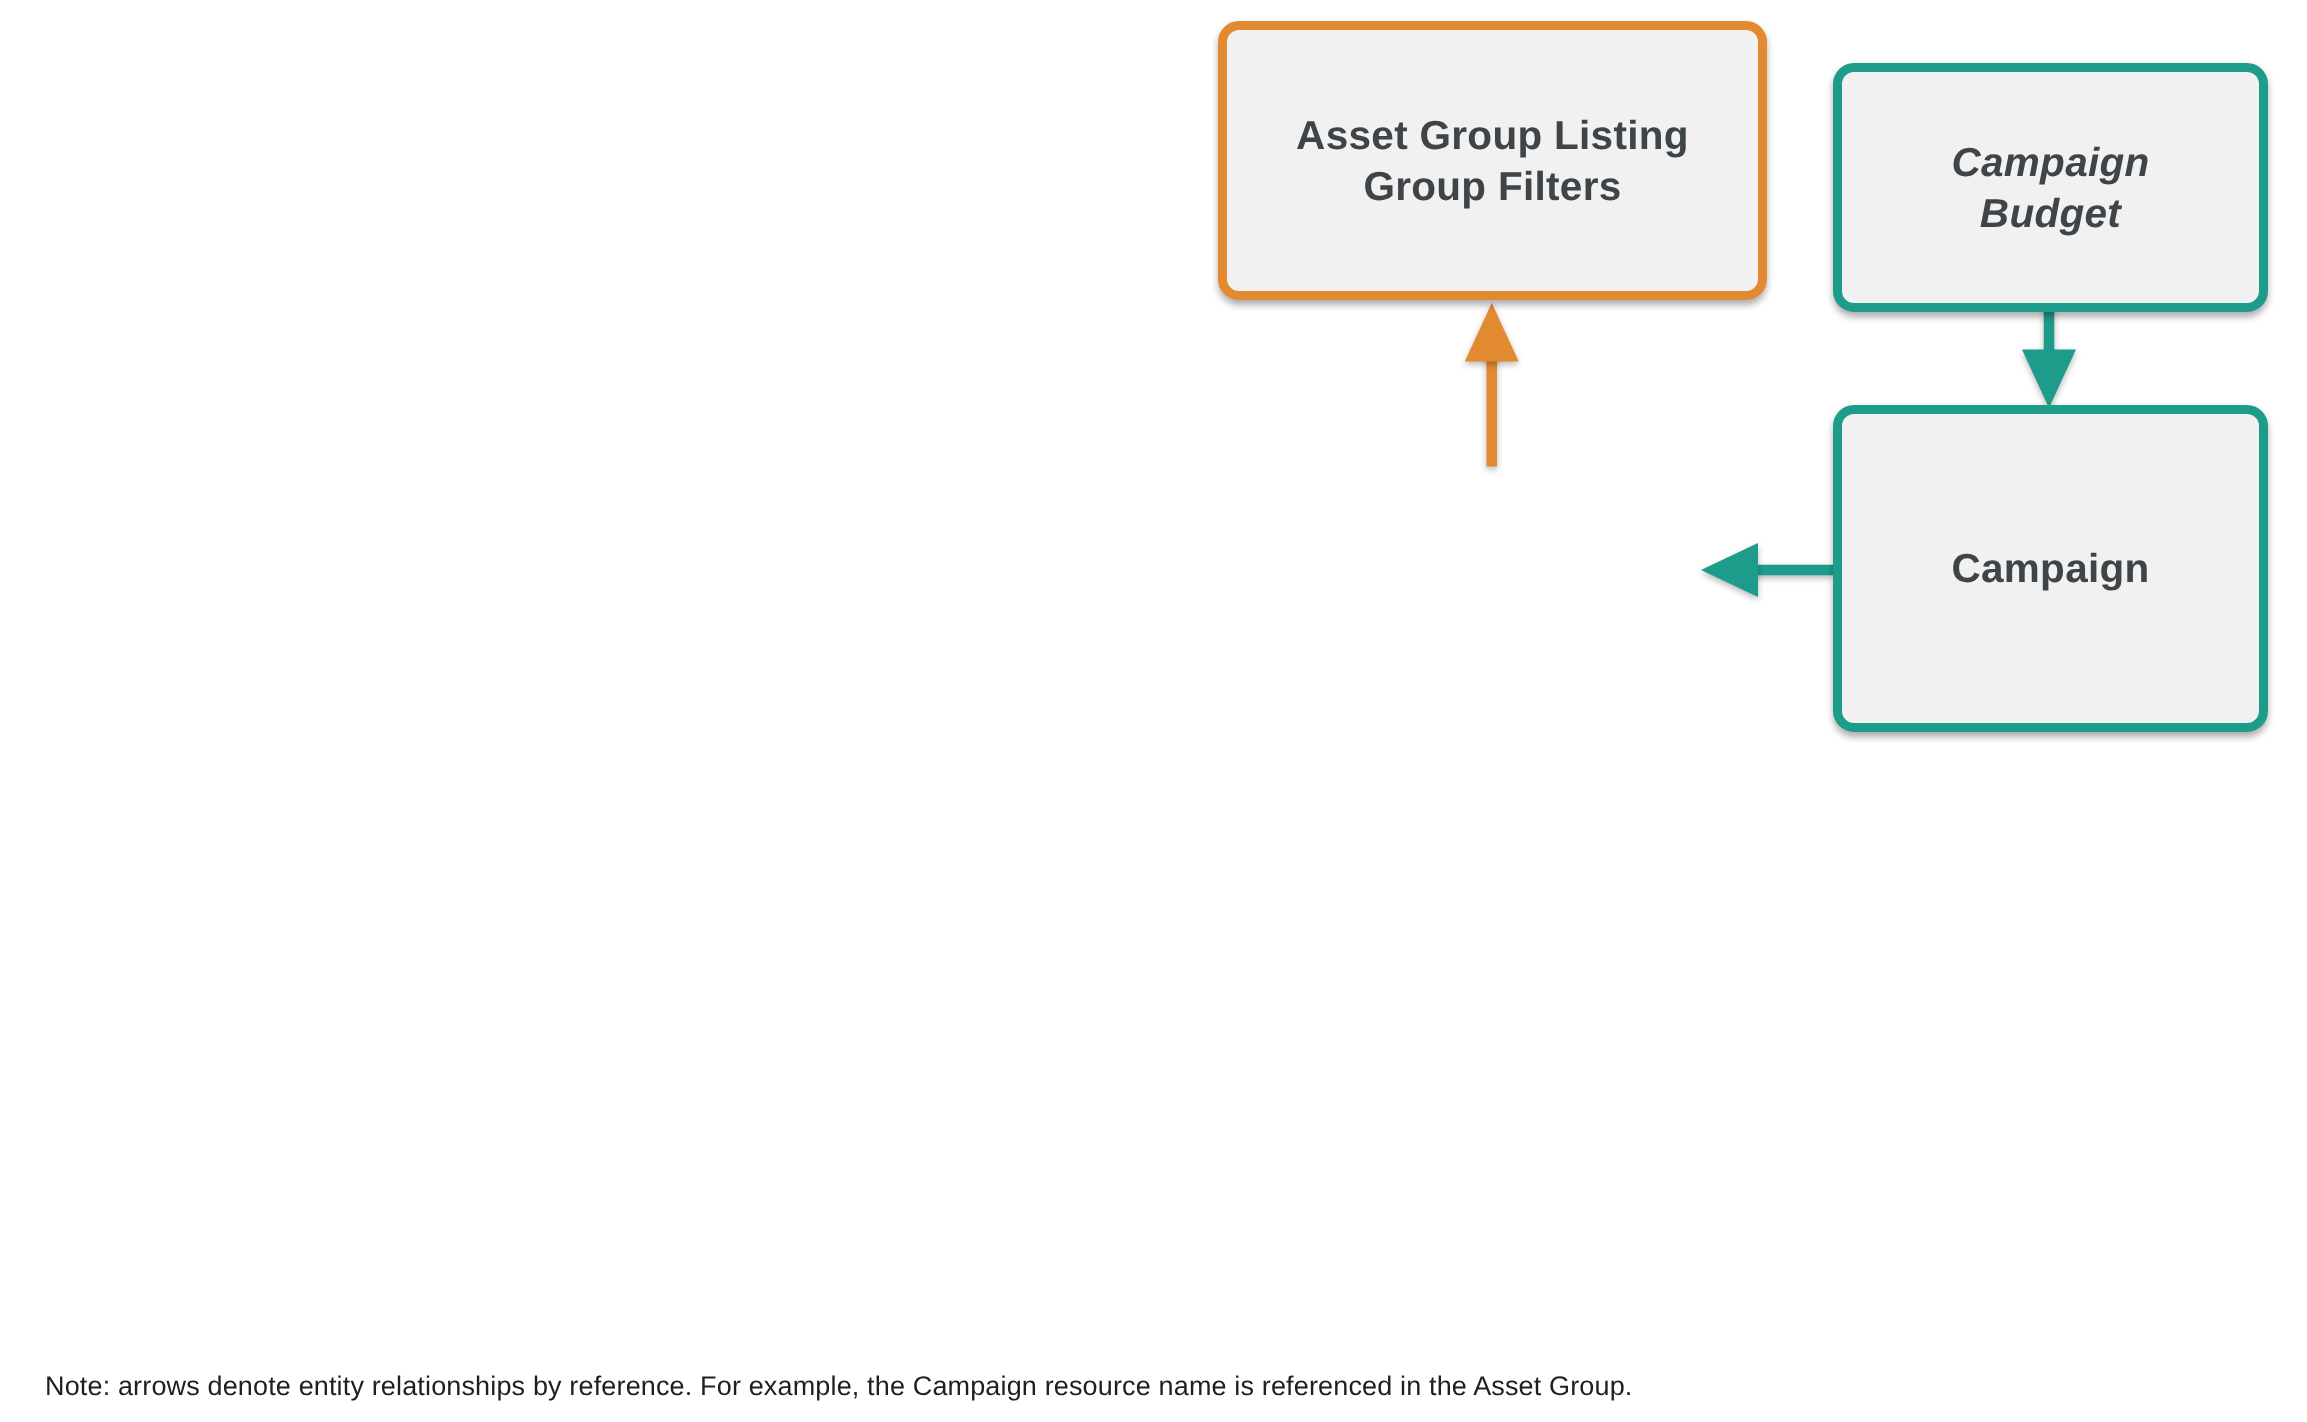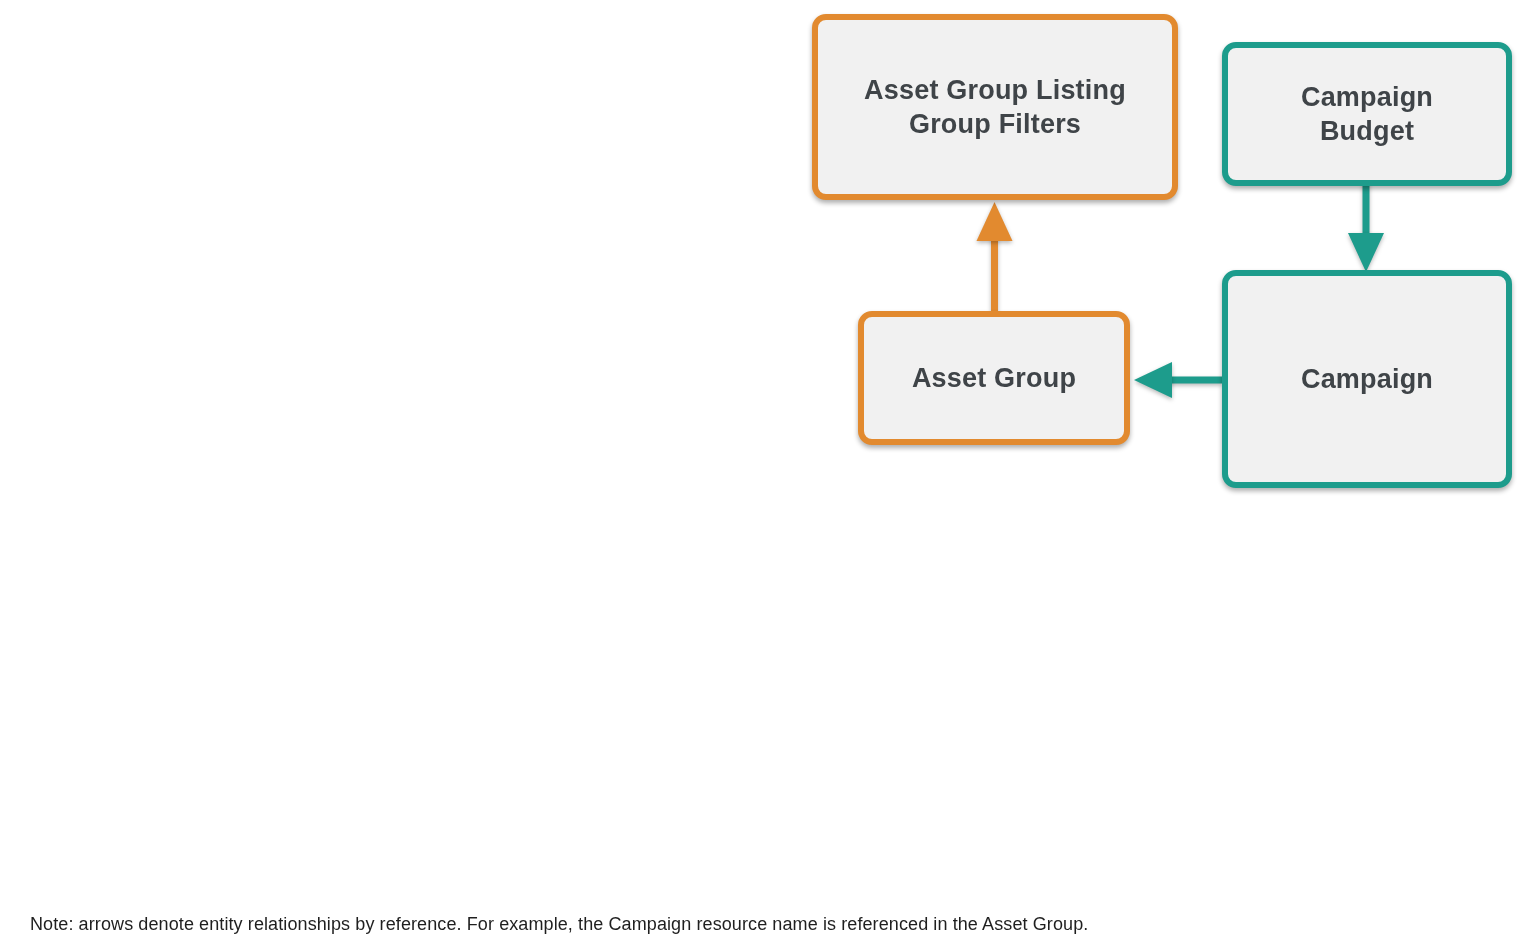--- a/index.html
+++ b/index.html
@@ -52,21 +52,21 @@
   .node .subtitle {
     font-size: 20px;
     font-weight: normal;
     line-height: 1.35;
     color: var(--text_sub);
   }
   #node-listing-filters { left: 812px; top: 14px;  width: 366px; height: 186px; }
   #node-listing-filters .title    { max-width: 300px; }
   #node-listing-filters .subtitle { max-width: 312px; }
 
-  #node-campaign-budget { left: 1222px; top: 42px; width: 290px; height: 144px; }
+  #node-campaign-budget { left: 1222px; top: 42px; width: 290px; height: 166px; font-style: italic; }
   #node-campaign-budget .title { max-width: 190px; }
 
   #node-campaign { left: 1222px; top: 270px; width: 290px; height: 218px; }
   #node-campaign .subtitle { max-width: 208px; }
 
   #node-asset-group { left: 858px; top: 311px; width: 272px; height: 134px; }
 
   .note {
     position: absolute;
     left: 30px;
@@ -103,19 +103,16 @@
   </div>
 
   <div class="node teal" id="node-campaign-budget">
     <div class="title">Campaign Budget</div>
   </div>
 
   <div class="node teal" id="node-campaign">
     <div class="title">Campaign</div>
   </div>
 
-  <div class="node orange" id="node-asset-group">
-    <div class="title">Asset Group</div>
-  </div>
 
   <div class="note">Note: arrows denote entity relationships by reference. For example, the Campaign resource name is referenced in the Asset Group.</div>
 
 </div>
 
 </body></html>

